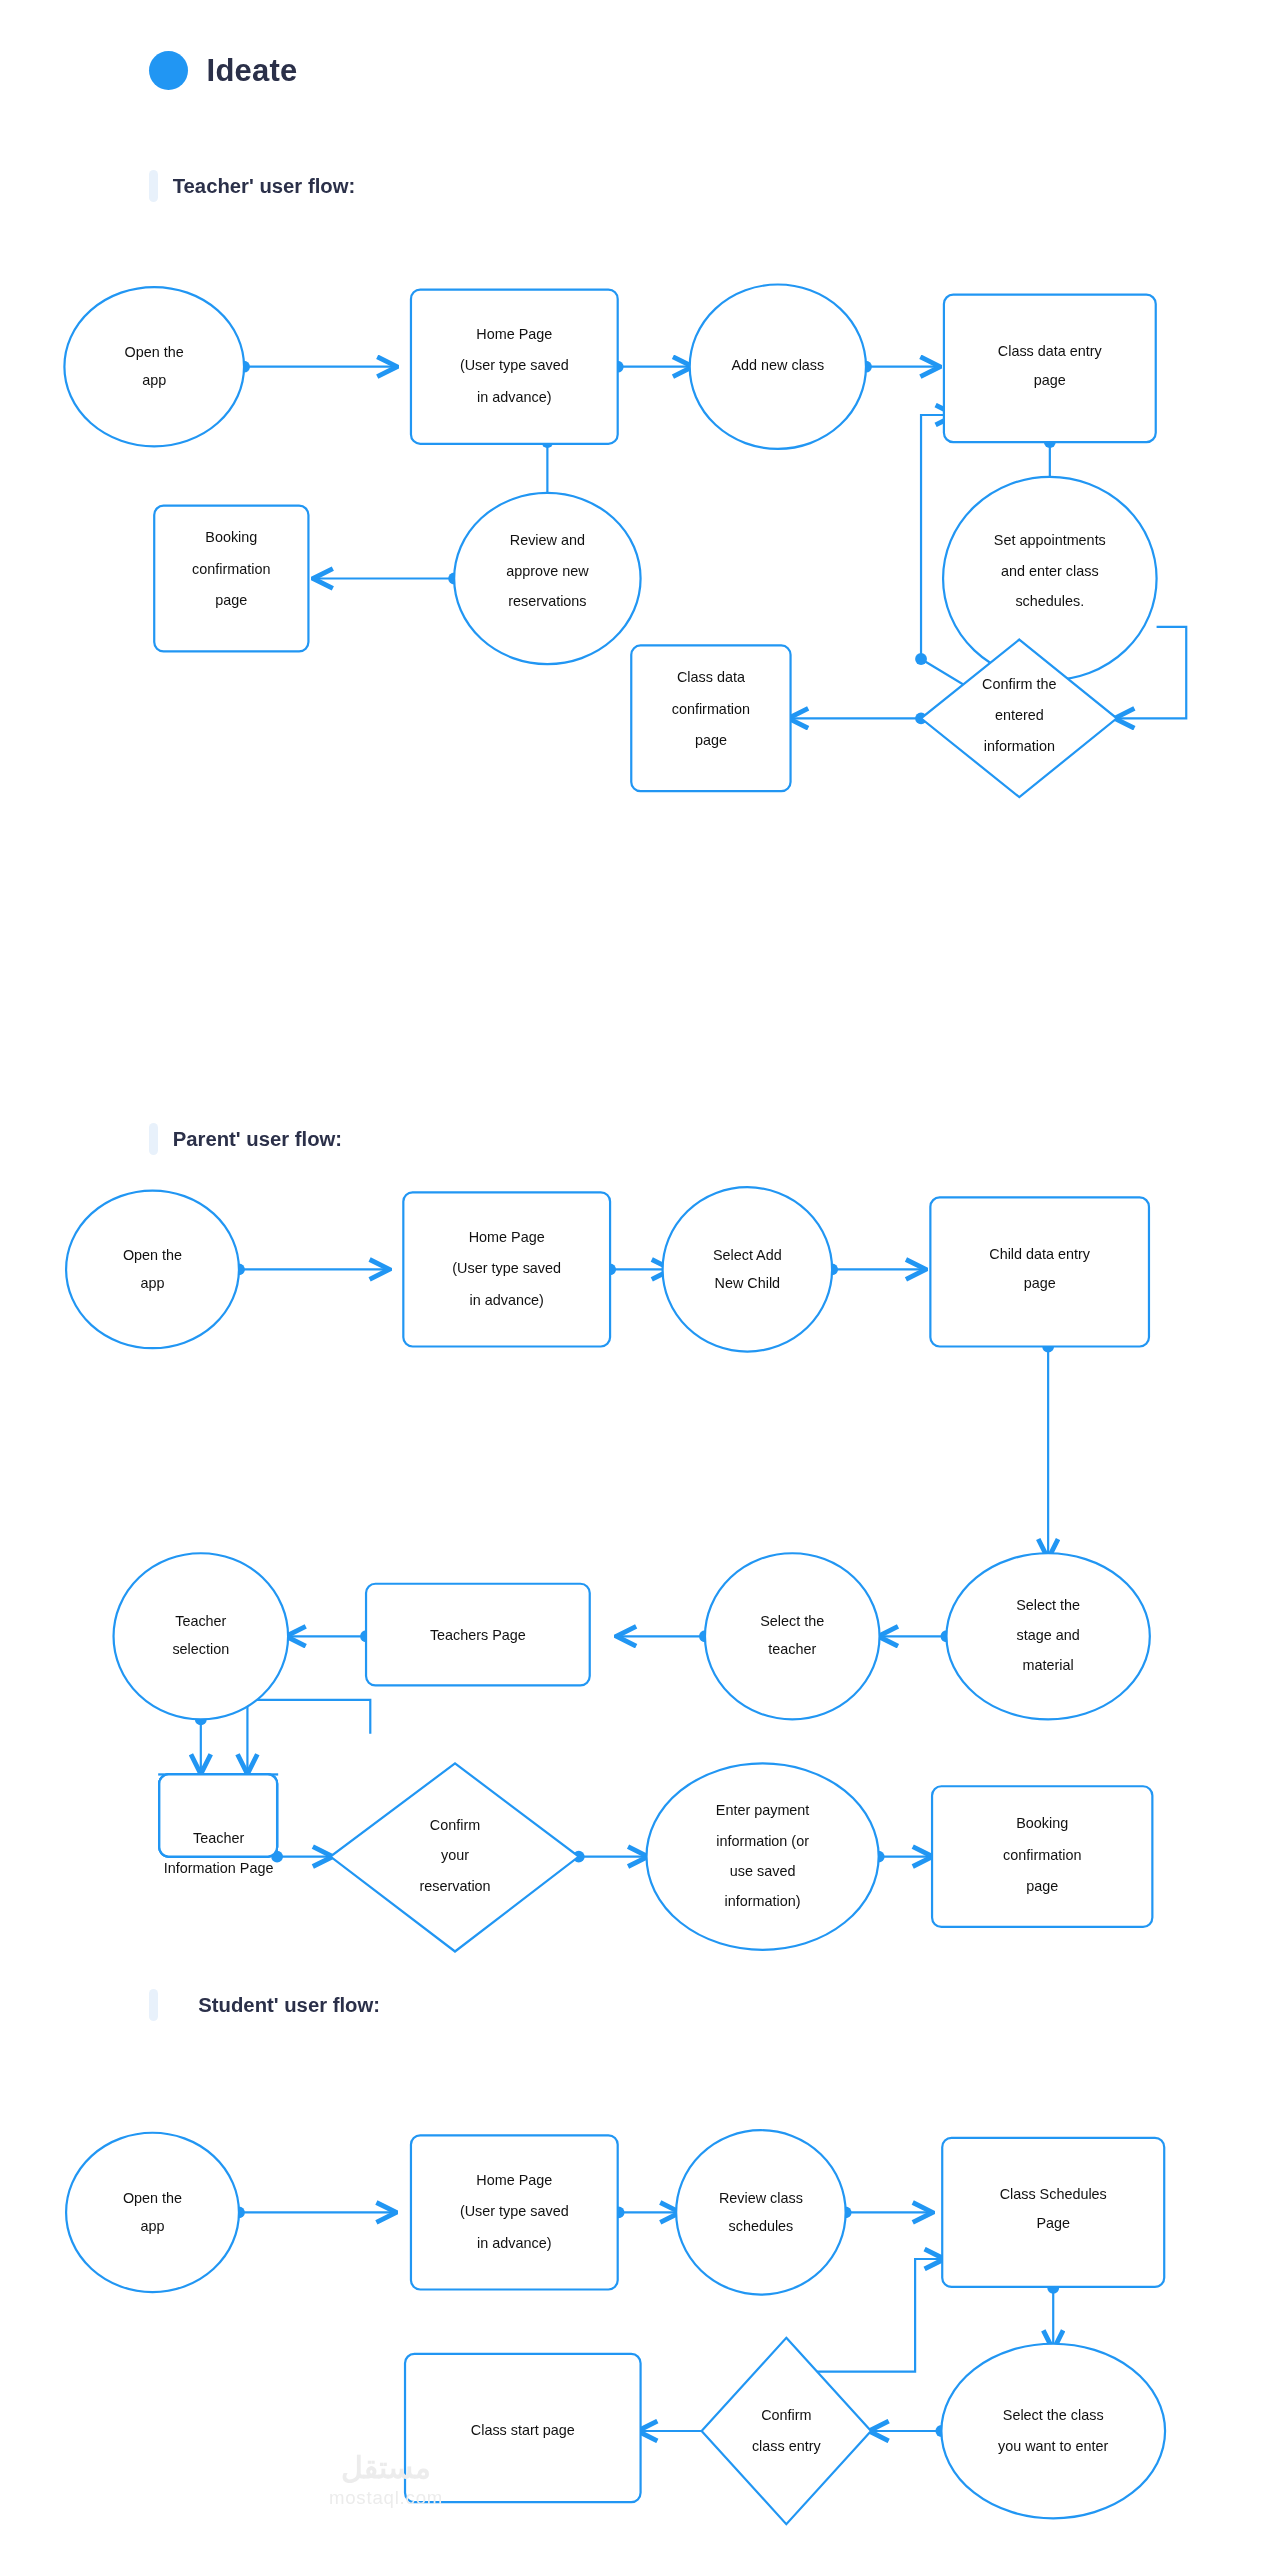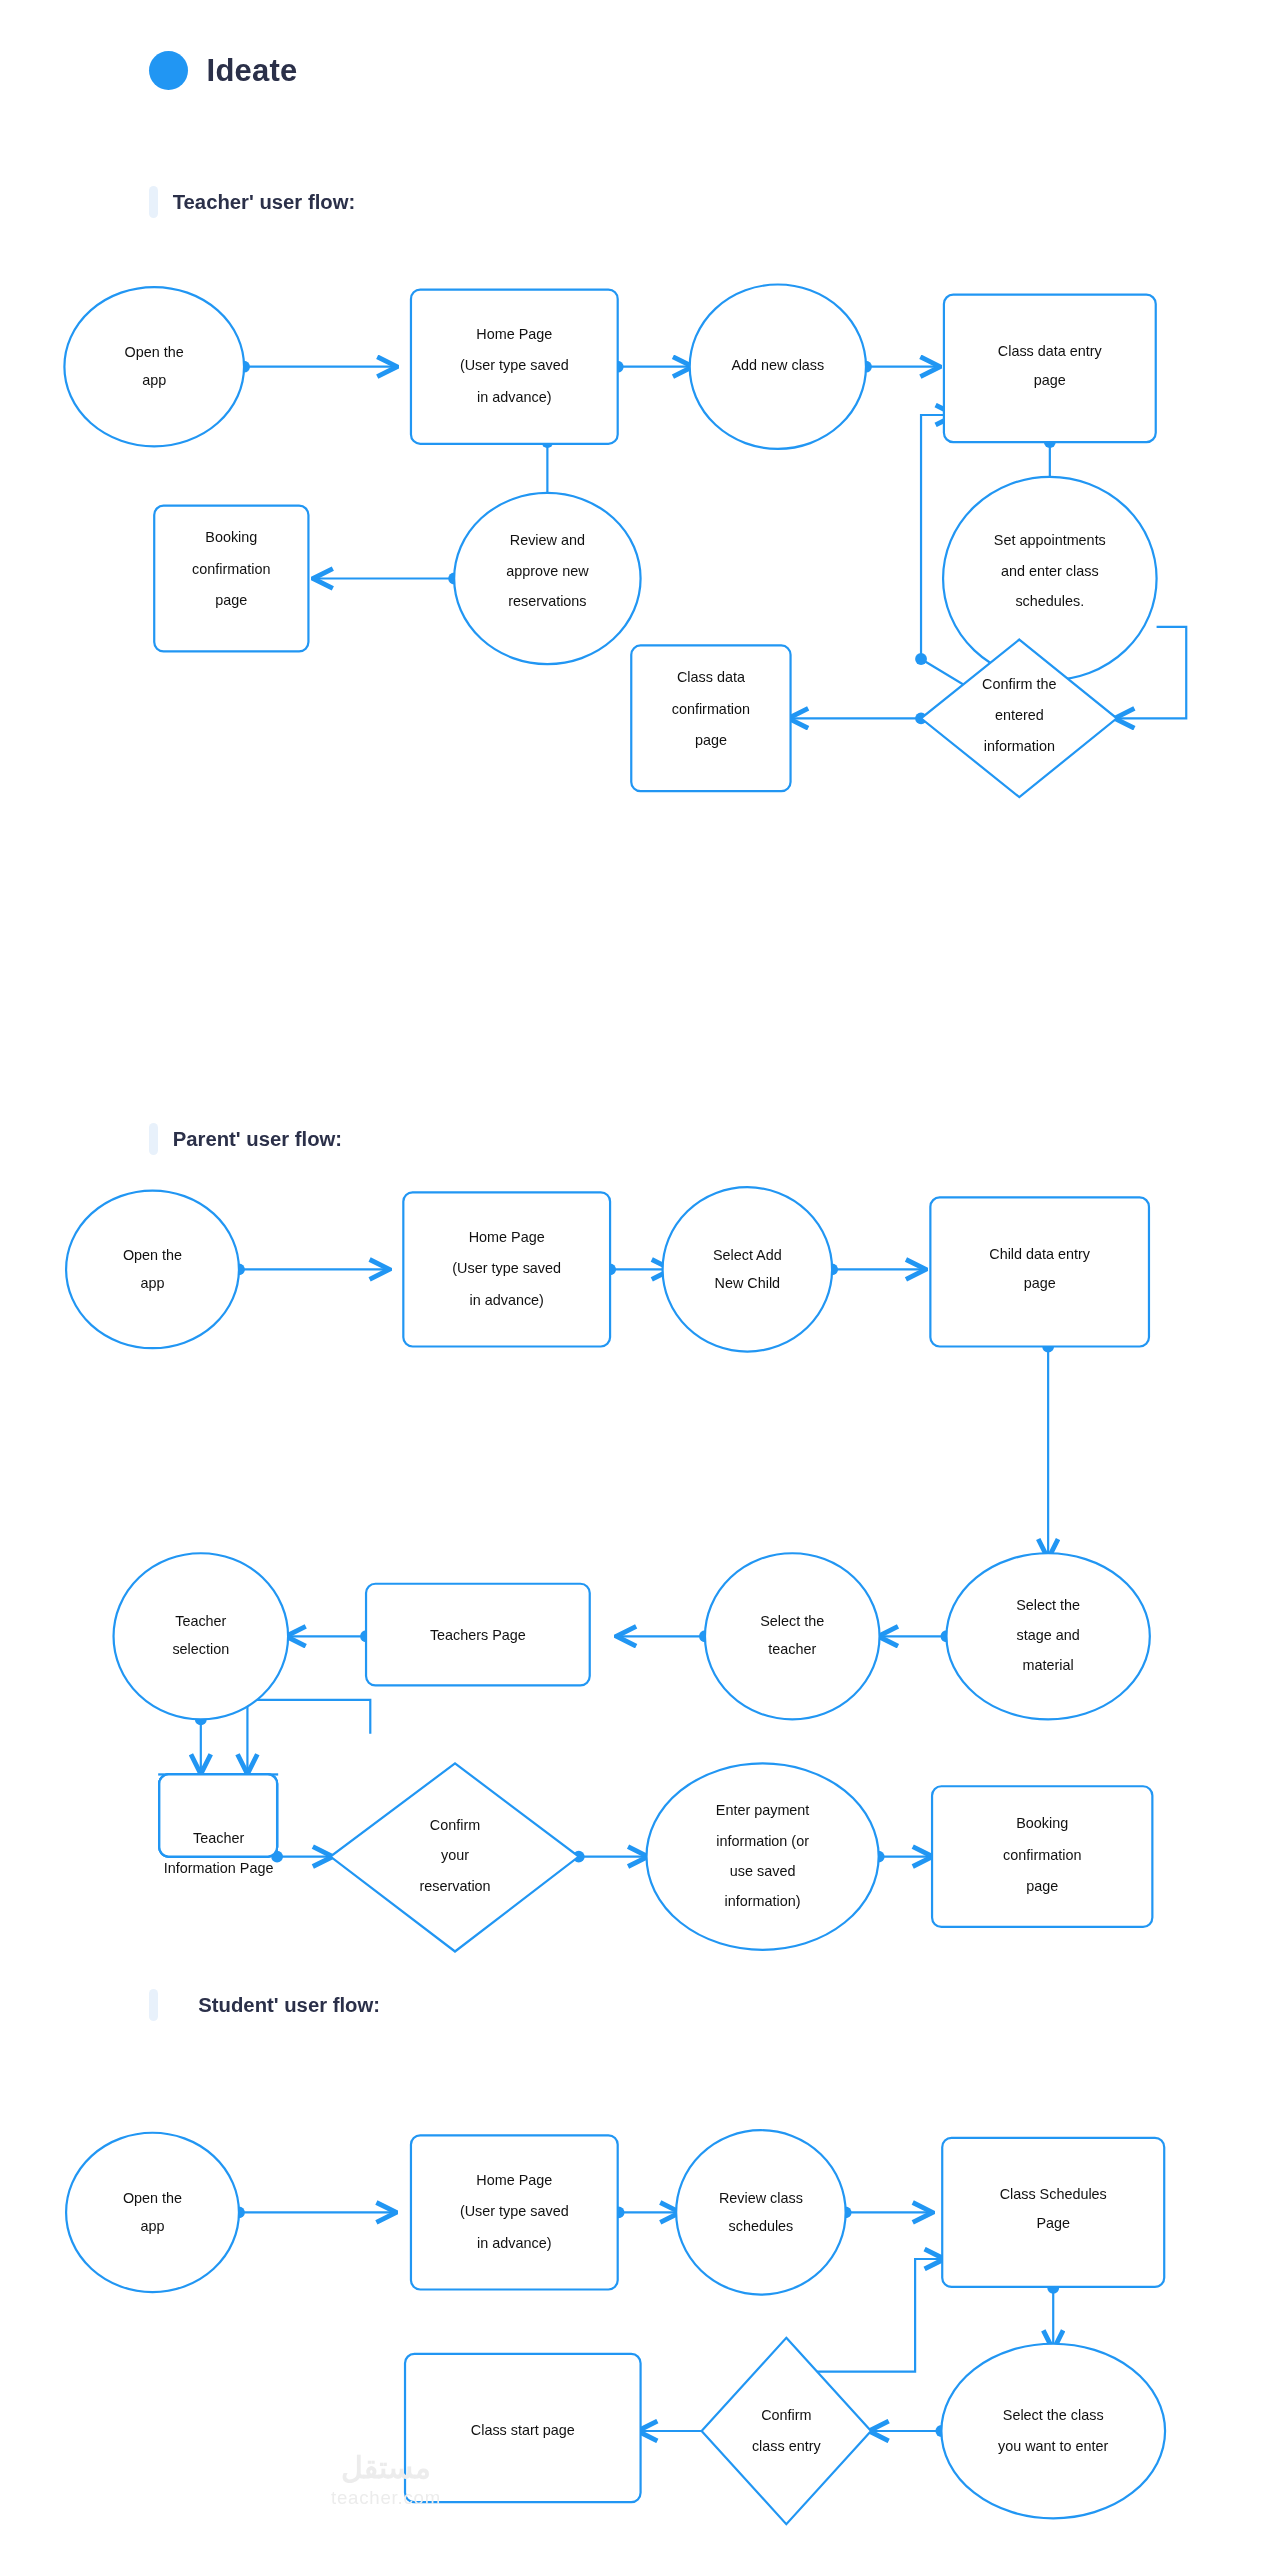--- a/index.html
+++ b/index.html
@@ -91,21 +91,21 @@
   .wm-en { font-size: 18.6px; letter-spacing: 0.8px; margin-top: 1.7px; }
 </style>
 </head>
 <body>
 
 <div class="brand">
   <div class="brand-dot"></div>
   <div class="brand-title">Ideate</div>
 </div>
 
-<div class="section-head" style="left:149px; top:186px;text-align:right;">
+<div class="section-head" style="left:149px; top:170px;text-align:right;">
   <div class="section-bar"></div>
   <div class="section-label">Teacher' user flow:</div>
 </div>
 
 <div class="flow-canvas" style="top:254px; width:1282px; height:788px;">
 <svg width="1282" height="788" viewBox="0 0 1513 930" xmlns="http://www.w3.org/2000/svg">
   <defs>
     <marker id="ah" markerWidth="11" markerHeight="11" refX="9" refY="5.5" orient="auto">
       <path d="M1,1 L10,5.5 L1,10" fill="none" stroke="#2196f3" stroke-width="2.2"></path>
     </marker>
@@ -445,15 +445,15 @@
   <g>
     <ellipse class="sh" cx="1243" cy="388" rx="132" ry="103"></ellipse>
     <text class="lbl" x="1243" y="371">Select the class</text>
     <text class="lbl" x="1243" y="407">you want to enter</text>
   </g>
 </svg>
 </div>
 
 <div class="watermark">
   <div class="wm-ar">مستقل</div>
-  <div class="wm-en">teacher.com</div>
+  <div class="wm-en">mostaql.com</div>
 </div>
 
 
 </body></html>

